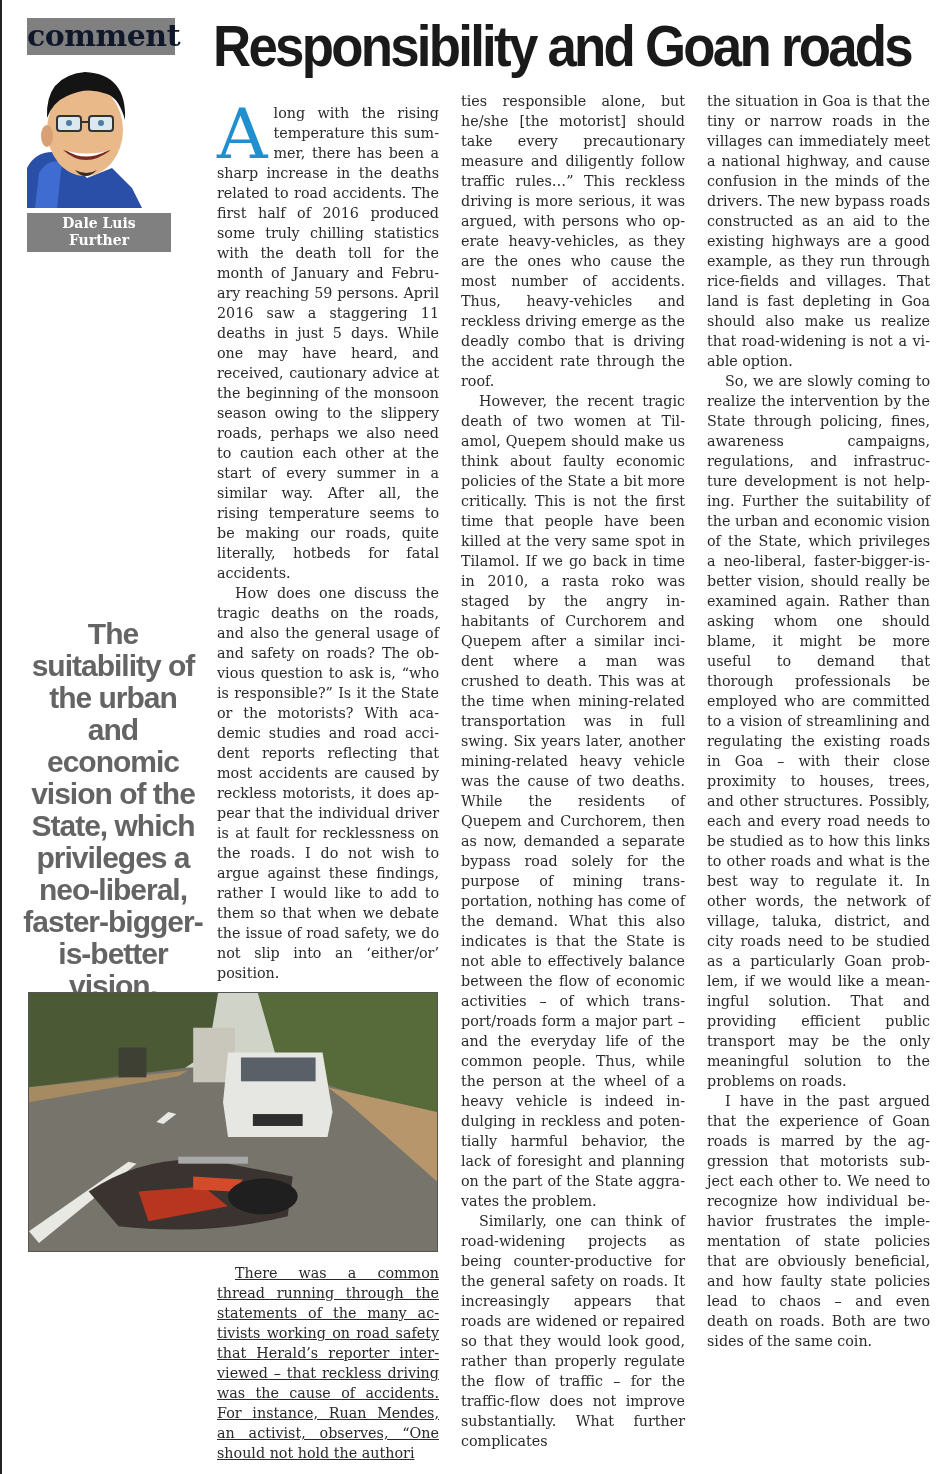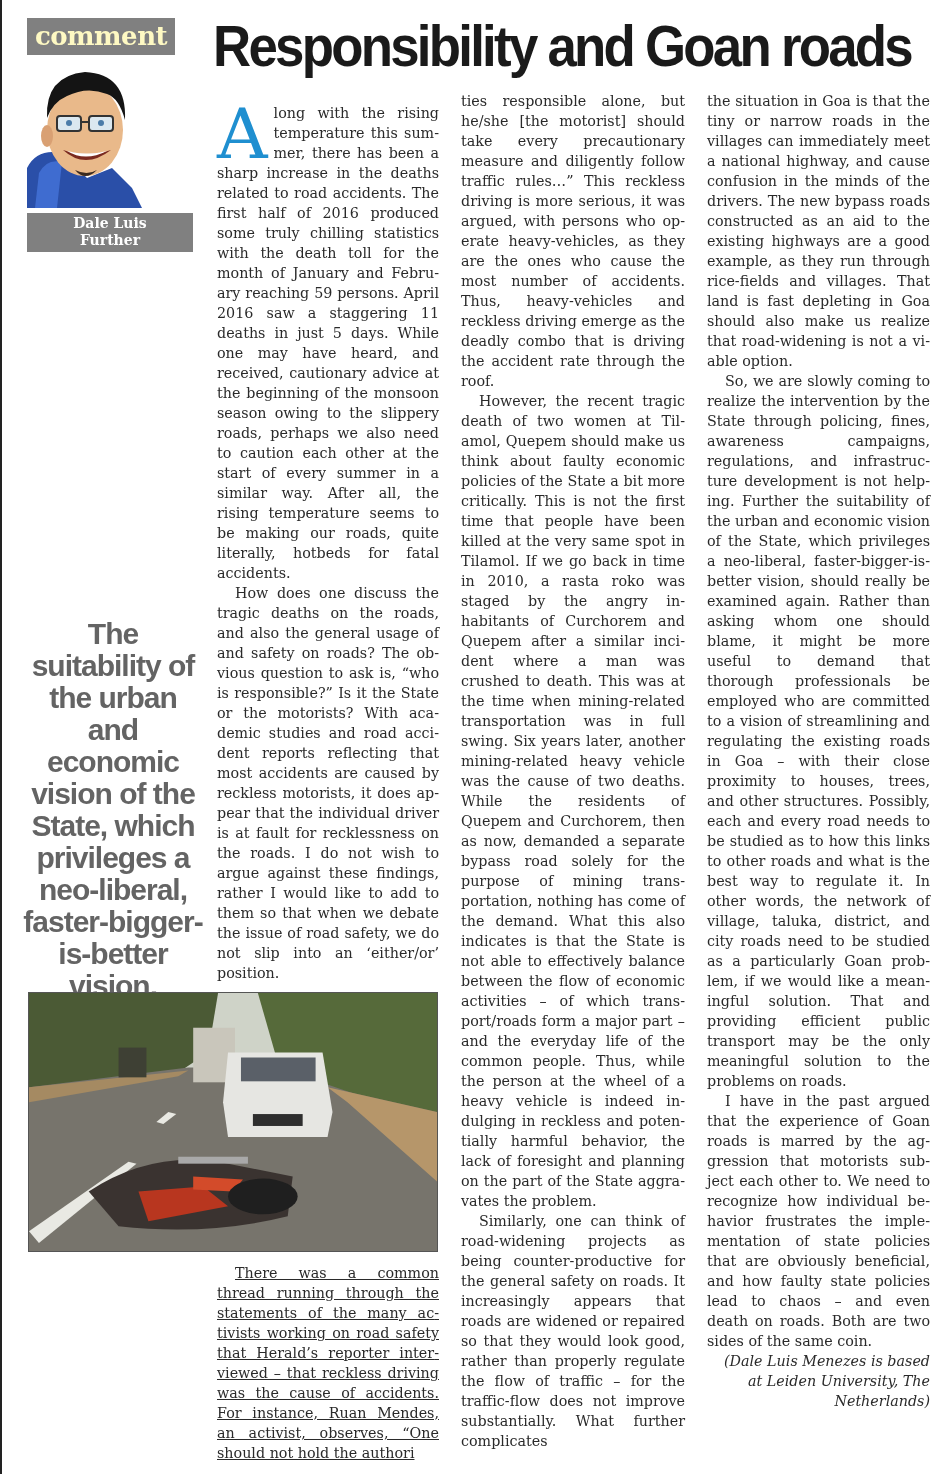--- a/index.html
+++ b/index.html
@@ -1,21 +1,21 @@
 <!DOCTYPE html>
 <html><head>
 <meta charset="utf-8">
 <style>
   html, body { margin: 0; padding: 0; background: #ffffff; }
   body { width: 948px; height: 1474px; position: relative; overflow: hidden; }
   .page-rule { position: absolute; left: 0; top: 0; width: 2px; height: 1474px; background: #222; }
-  .comment-tag { position: absolute; left: 27px; top: 18px; width: 148px; height: 37px; background: #808080; color: #fef9c3;
-    font-family: "DejaVu Serif", serif; font-weight: bold; font-size: 26px; line-height: 36px; text-align: center; letter-spacing: -0.5px; }
+  .comment-tag { position: absolute; left: 27px; top: 18px; width: 148px; height: 37px; background: #808080; color: #0f172a;
+    font-family: "DejaVu Serif", serif; font-weight: bold; font-size: 30px; line-height: 36px; text-align: center; letter-spacing: -0.5px; }
   .avatar { position: absolute; left: 27px; top: 58px; width: 115px; height: 150px; }
-  .author-box { position: absolute; left: 27px; top: 213px; width: 166px; height: 39px; background: #808080; color: #fff;
+  .author-box { position: absolute; left: 27px; top: 213px; width: 144px; height: 39px; background: #808080; color: #fff;
     font-family: "DejaVu Serif", serif; font-weight: bold; font-size: 14px; line-height: 17px; text-align: center; padding-top: 2px; box-sizing: border-box; }
   .headline { position: absolute; left: 213px; top: 6px; width: 735px; margin: 0; font-family: "Liberation Sans", sans-serif;
     font-weight: bold; font-size: 58px; line-height: 80px; color: #1a1a1a; letter-spacing: -3px; transform: scaleX(0.91); transform-origin: left center; white-space: nowrap; }
   .pullquote { position: absolute; left: 22px; top: 618px; width: 182px; text-align: center; font-family: "Liberation Sans", sans-serif;
     font-weight: bold; font-size: 30px; line-height: 32px; color: #646464; letter-spacing: -1px; }
   .photo { position: absolute; left: 28px; top: 992px; width: 410px; height: 260px; border: 1px solid #555; box-sizing: border-box; overflow: hidden; }
   .col { position: absolute; font-family: "DejaVu Serif", serif; font-size: 14.3px; line-height: 20px; color: #2a2a2a; text-align: justify; hyphens: manual; }
   .col p { margin: 0; text-indent: 18px; }
   .col p.first { text-indent: 0; }
   .col1 { left: 217px; top: 103px; width: 222px; }
@@ -91,14 +91,13 @@
 <div class="col col2">
   <p class="first">ties responsible alone, but he/she [the motorist] should take every precautionary measure and diligently follow traffic rules…” This reckless driving is more serious, it was argued, with persons who op­erate heavy-vehicles, as they are the ones who cause the most number of accidents. Thus, heavy-vehicles and reckless driving emerge as the deadly combo that is driv­ing the accident rate through the roof.</p>
   <p>However, the recent tragic death of two women at Til­amol, Quepem should make us think about faulty eco­nomic policies of the State a bit more critically. This is not the first time that people have been killed at the very same spot in Tilamol. If we go back in time in 2010, a rasta roko was staged by the angry in­habitants of Curchorem and Quepem after a similar inci­dent where a man was crushed to death. This was at the time when mining-related transportation was in full swing. Six years later, another mining-related heavy vehicle was the cause of two deaths. While the residents of Quepem and Curchorem, then as now, demanded a separate bypass road solely for the purpose of mining trans­portation, nothing has come of the demand. What this also indicates is that the State is not able to effectively balance between the flow of economic activities – of which trans­port/roads form a major part – and the everyday life of the common people. Thus, while the person at the wheel of a heavy vehicle is indeed in­dulging in reckless and poten­tially harmful behavior, the lack of foresight and planning on the part of the State aggra­vates the problem.</p>
   <p>Similarly, one can think of road-widening projects as being counter-productive for the general safety on roads. It increasingly appears that roads are widened or re­paired so that they would look good, rather than prop­erly regulate the flow of traf­fic – for the traffic-flow does not improve substantially. What further complicates</p>
 </div>
 
 <div class="col col3">
   <p class="first">the situation in Goa is that the tiny or narrow roads in the villages can immediately meet a national highway, and cause confusion in the minds of the drivers. The new by­pass roads constructed as an aid to the existing high­ways are a good example, as they run through rice-fields and villages. That land is fast depleting in Goa should also make us realize that road-widening is not a vi­able option.</p>
   <p>So, we are slowly coming to realize the intervention by the State through policing, fines, awareness campaigns, regulations, and infrastruc­ture development is not help­ing. Further the suitability of the urban and economic vi­sion of the State, which privi­leges a neo-liberal, faster-bigger-is-better vision, should really be examined again. Rather than asking whom one should blame, it might be more useful to de­mand that thorough profes­sionals be employed who are committed to a vision of streamlining and regulating the existing roads in Goa – with their close proximity to houses, trees, and other structures. Possibly, each and every road needs to be stud­ied as to how this links to other roads and what is the best way to regulate it. In other words, the network of village, taluka, district, and city roads need to be studied as a particularly Goan prob­lem, if we would like a mean­ingful solution. That and providing efficient public transport may be the only meaningful solution to the problems on roads.</p>
   <p>I have in the past argued that the experience of Goan roads is marred by the ag­gression that motorists sub­ject each other to. We need to recognize how individual be­havior frustrates the imple­mentation of state policies that are obviously beneficial, and how faulty state policies lead to chaos – and even death on roads. Both are two sides of the same coin.</p>
-  <p class="byline-note">(Dale Luis Menezes is based at Leiden University, The Netherlands)</p>
 </div>
 
 </body></html>

